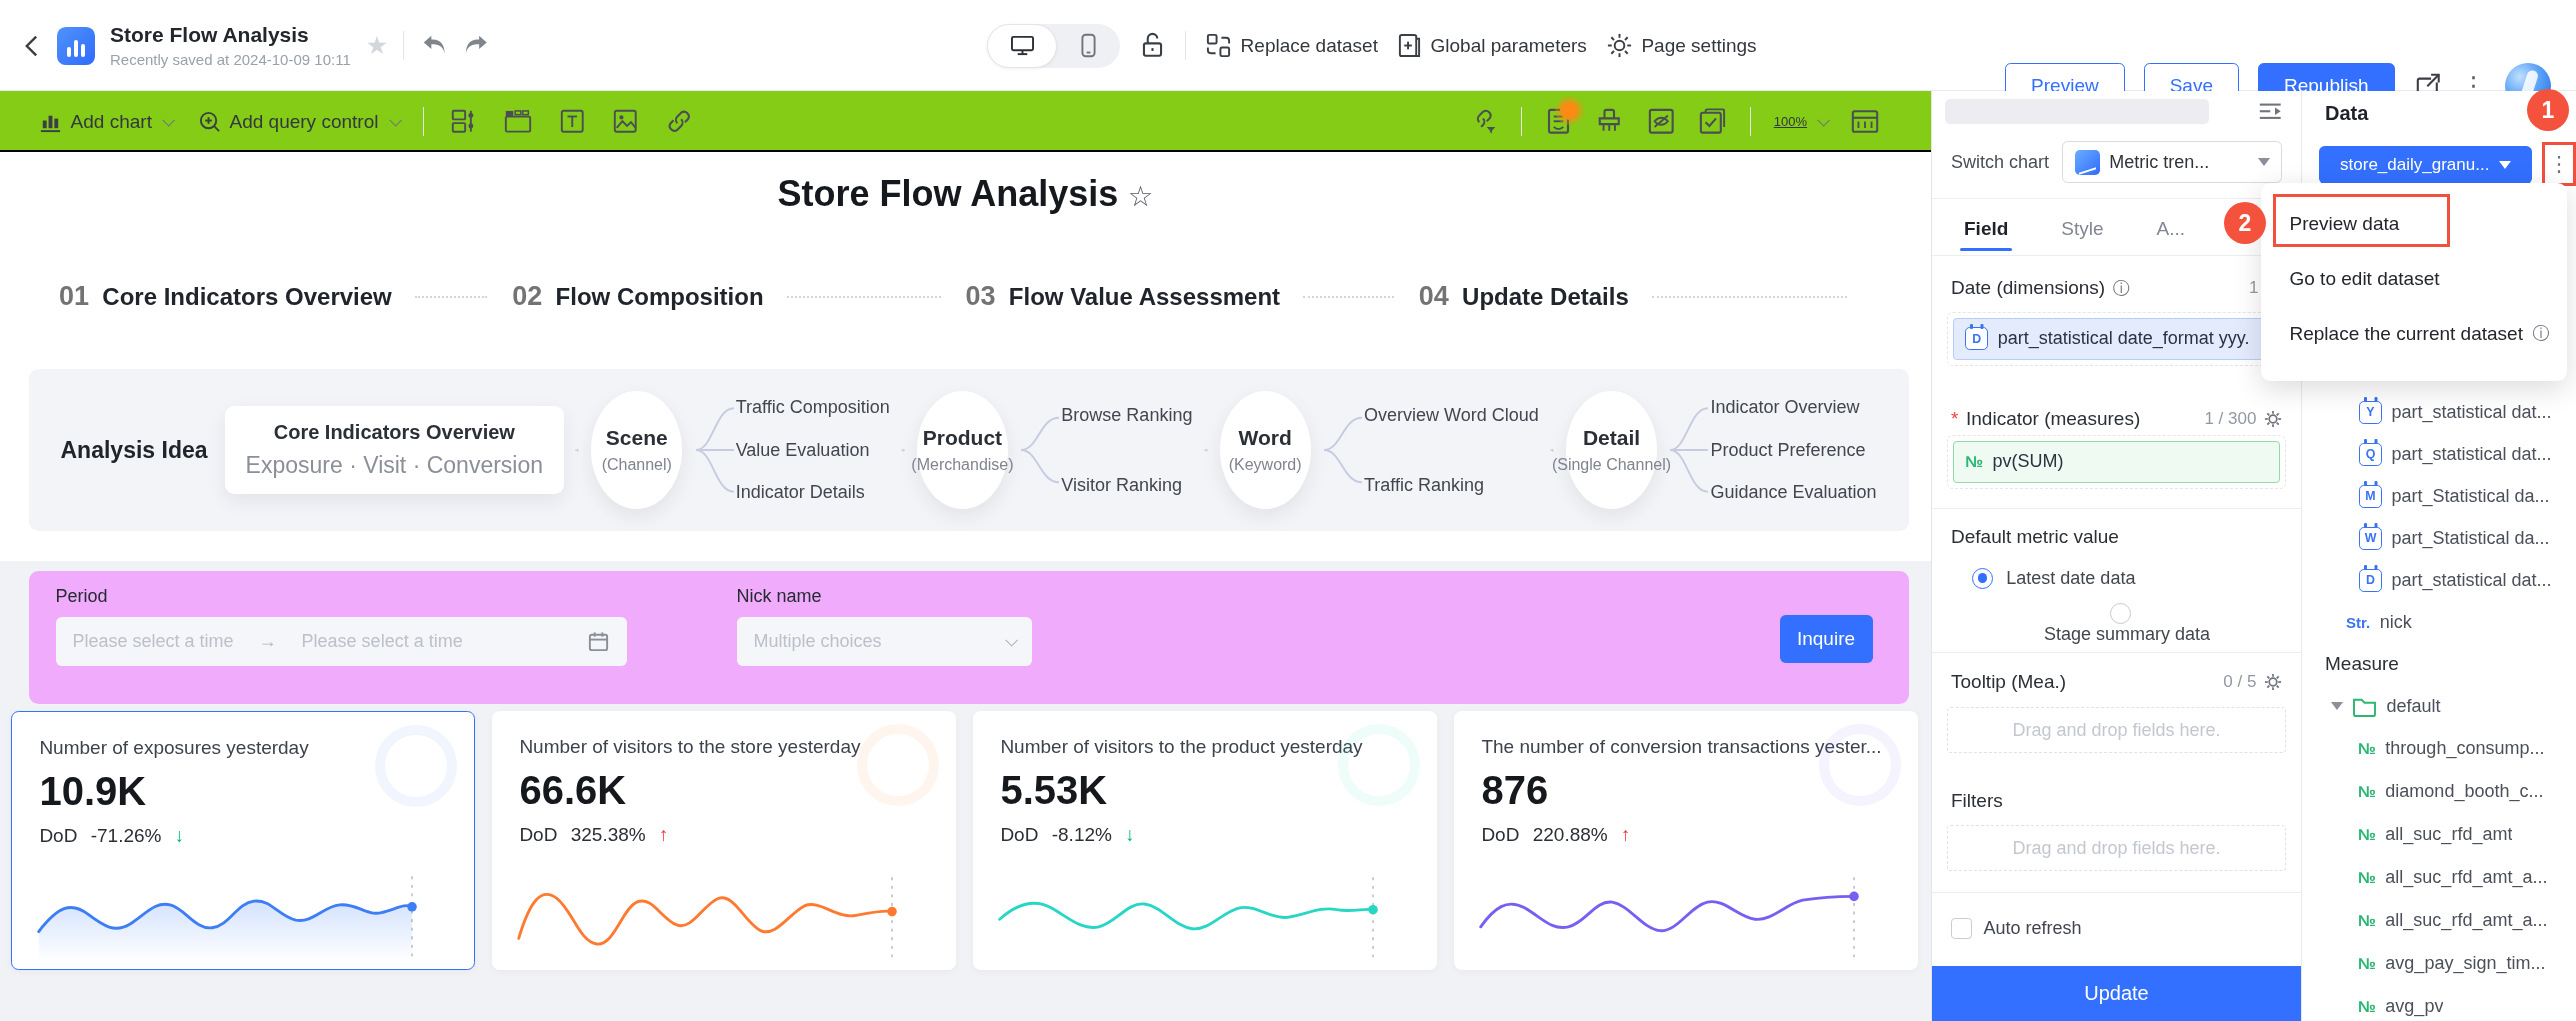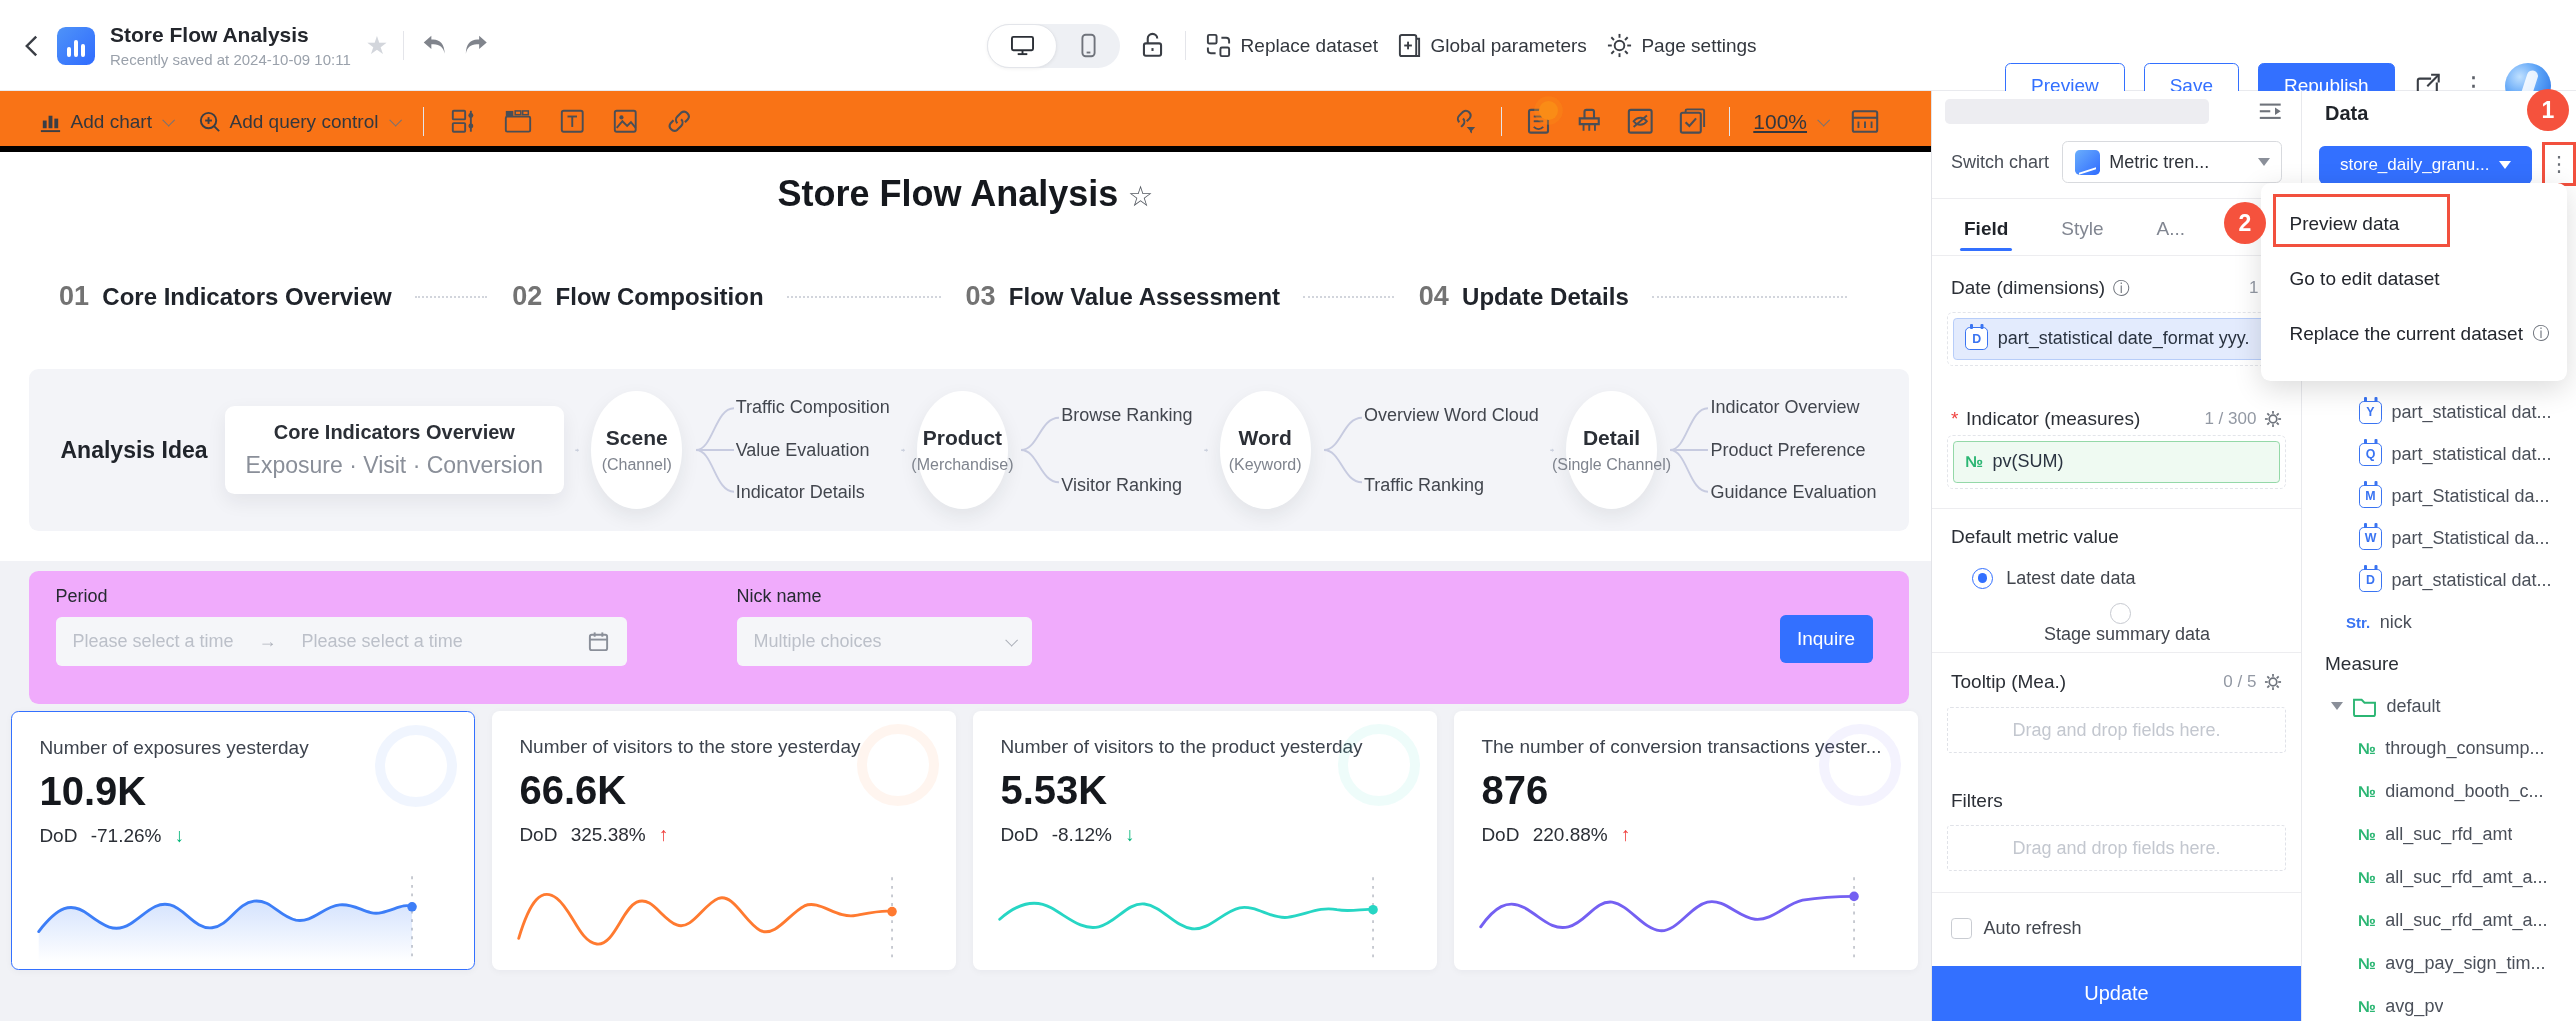--- a/index.html
+++ b/index.html
@@ -25,26 +25,26 @@
 
   .tb-right { position:absolute; right:25px; top:0; height:91px; display:flex; align-items:center; gap:19px;margin-top:40px; }
   .btn { height:46px; border-radius:5.7px; font-size:19px; display:flex; align-items:center; justify-content:center; padding:0 25px; white-space:nowrap; }
   .btn.ghost { border:1.4px solid #3370ff; color:#3370ff; background:#fff; }
   .btn.solid { background:#3370ff; color:#fff; border:1.4px solid #3370ff; }
   .kebab { font-size:25px; color:#5a5e66; letter-spacing:0; }
   .avatar { width:46px; height:46px; border-radius:50%; background:radial-gradient(circle at 32% 30%, #bfe0ff 0%, #5aa2f7 45%, #1f66e0 100%); position:relative; }
   .avatar::after { content:""; position:absolute; left:19px; top:7.6px; width:11.4px; height:30px; border-radius:9.5px; background:rgba(255,255,255,.85); transform:rotate(18deg); }
 
   
-  .toolbar2 { position:absolute; left:0; top:91px; width:1931px; height:61px; background:#f97316; border-bottom:6px solid #000000; }
+  .toolbar2 { position:absolute; left:0; top:91px; width:1931px; height:61px; background:#84cc16; border-bottom:2px solid #000000; }
   .t2-left { position:absolute; left:38px; top:0; height:61px; display:flex; align-items:center; gap:25px; }
   .t2-right { position:absolute; right:51px; top:0; height:61px; display:flex; align-items:center; gap:23px; }
   .t2-item { display:flex; align-items:center; gap:7.6px; font-size:19px; color:#33373e; white-space:nowrap; }
   .chev { display:inline-block; width:8.6px; height:8.6px; border-right:1.9px solid #6f737b; border-bottom:1.9px solid #6f737b; transform:rotate(45deg) translateY(-1.9px); margin-left:3.8px; }
-  .zoom-txt { font-size:21px; color:#33373e;text-decoration:underline; }
+  .zoom-txt { font-size:13px; color:#33373e;text-decoration:underline; }
   .doc-badge { position:relative; }
   .doc-badge::after { content:""; position:absolute; right:-6.7px; top:-6.7px; width:19px; height:19px; border-radius:50%; background:#fa8c16; box-shadow:0 0 0 4.8px rgba(250,140,22,.35); }
 
   
   .canvas { position:absolute; left:0; top:152px; width:1931px; height:869px; background:#fff; }
   .canvas-gray { position:absolute; left:0; top:409px; width:1931px; height:460px; background:#f1f2f6; }
   .page-title-row { position:absolute; left:0; top:21px; width:1931px; text-align:center; font-size:36px; font-weight:bold; color:#15181d; }
   .page-title-row .star-o { font-weight:normal; font-size:28.5px; color:#565b63; margin-left:9.5px; }
   .sections { position:absolute; left:59px; top:129px; width:1813px; display:flex; }
   .section { flex:1; display:flex; align-items:center; min-width:0; }

